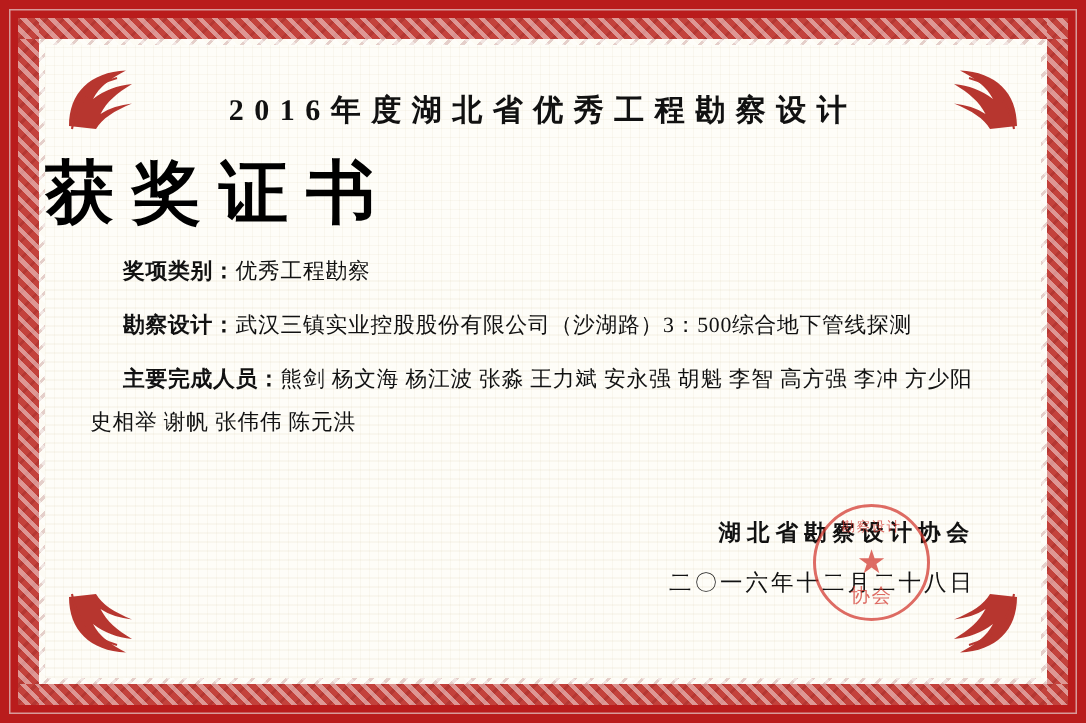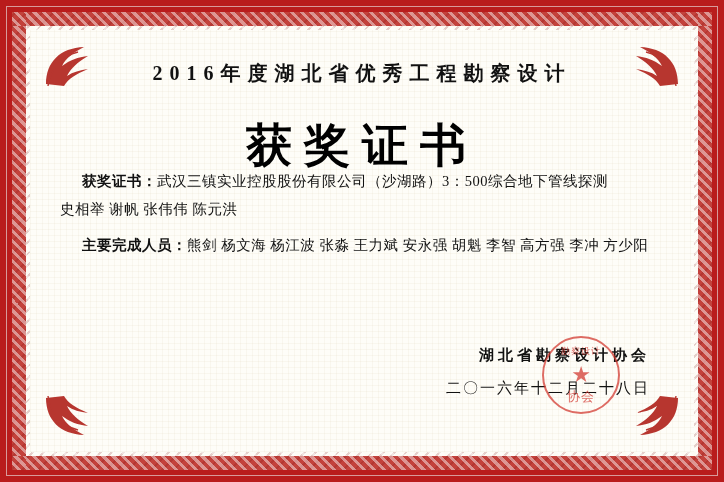--- a/index.html
+++ b/index.html
@@ -84,23 +84,22 @@
     left: 0; right: 0;
     text-align: center;
     font-size: 20px;
     letter-spacing: 7px;
     color: #111;
     font-weight: bold;
     font-family: "Liberation Serif", "DejaVu Serif", serif;
   }
   .title {
     position: absolute;
-    top: 85px;
+    top: 68px;
     left: 0; right: 0;
-    text-align: center;
     font-size: 46px;
     letter-spacing: 12px;
     color: #000;
     font-weight: bold;
     font-family: Liberation Mono, monospace;
   }
   .body {
     position: absolute;
     top: 140px;
     left: 52px;
@@ -211,26 +210,29 @@
         <path d="M2 40 C2 18, 16 4, 40 3 C30 8, 22 14, 18 22 C26 16, 34 13, 44 12 C34 18, 27 24, 23 32 C29 28, 36 26, 44 25 C32 30, 24 35, 20 42 Z" fill="currentColor"></path>
         <path d="M4 42 C6 26, 18 12, 34 8" stroke="currentColor" stroke-width="1.4" fill="none"></path>
       </svg>
     </div>
 
     <div class="head-line">2016年度湖北省优秀工程勘察设计</div>
     <div class="title">获奖证书</div>
 
     <div class="body">
       <div class="row">
-        <span class="label">获奖证书：</span><span class="value">武汉三镇实业控股股份有限公司（沙湖路）3：500综合地下管线探测</span>
+        <span class="label">奖项类别：</span><span class="value">优秀工程勘察</span>
       </div>
-      <div class="row continued">史相举 谢帆 张伟伟 陈元洪</div>
+      <div class="row">
+        <span class="label">勘察设计：</span><span class="value">武汉三镇实业控股股份有限公司（沙湖路）3：500综合地下管线探测</span>
+      </div>
       <div class="row">
         <span class="label">主要完成人员：</span><span class="value">熊剑 杨文海 杨江波 张淼 王力斌 安永强 胡魁 李智 高方强 李冲 方少阳</span>
       </div>
+      <div class="row continued">史相举 谢帆 张伟伟 陈元洪</div>
     </div>
 
     <div class="sign">
       <div class="org">湖北省勘察设计协会</div>
       <div class="date">二〇一六年十二月二十八日</div>
     </div>
 
     <div class="seal">
       <div class="seal-top">勘察设计</div>
       <div class="star">★</div>

